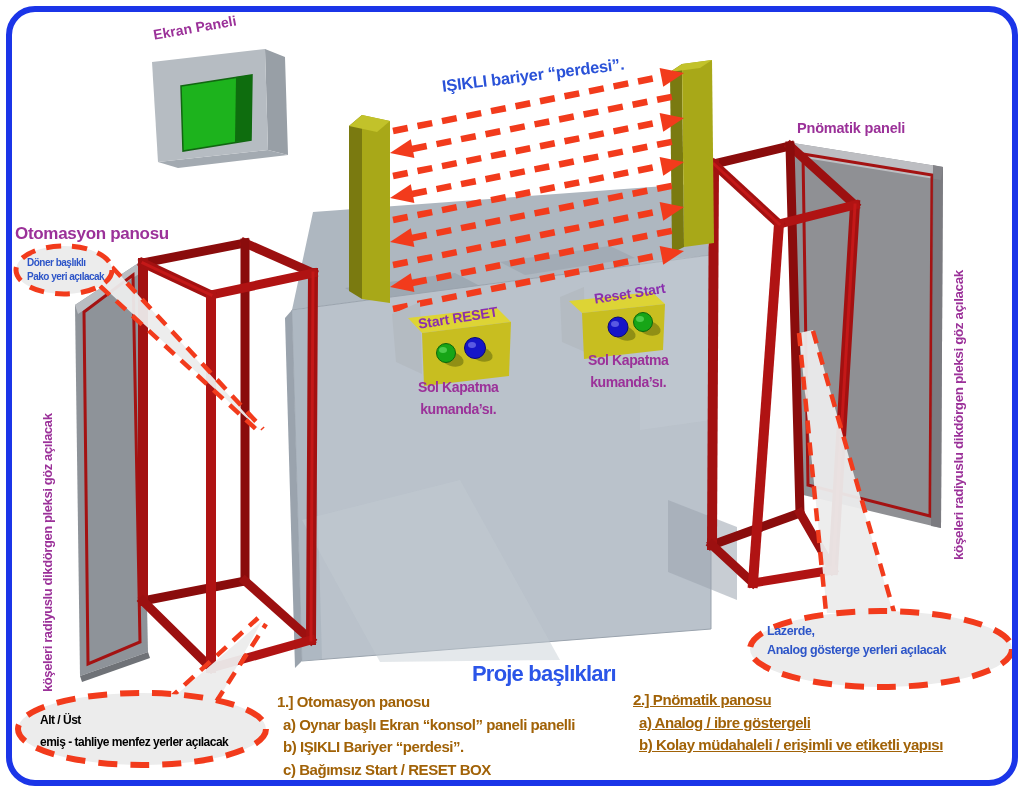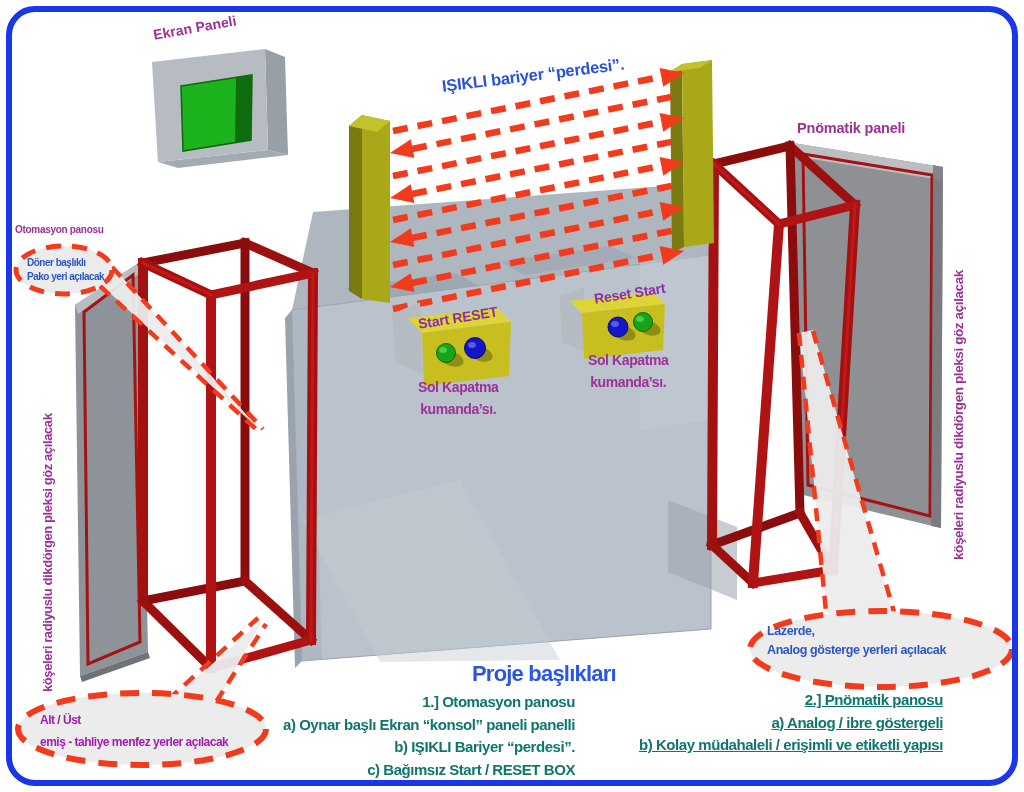--- a/index.html
+++ b/index.html
@@ -9,39 +9,39 @@
   }
   .stage svg{position:absolute;left:0;top:0;}
   .txt{position:absolute;z-index:2;font-weight:bold;white-space:nowrap;}
   .purple{color:#9b3199;}
   .violet{color:#8a2fae;}
   .title-blue{color:#2b55e8;}
 
   .ekran-label{left:152px;top:27px;font-size:14px;transform:rotate(-10deg);transform-origin:0 0;}
   .lightbar-label{left:441px;top:77px;font-size:16.5px;letter-spacing:-0.3px;transform:rotate(-7deg);transform-origin:0 0;color:#2a52d8;}
   .pneu-label{left:797px;top:108px;font-size:14.5px;letter-spacing:-0.2px;margin-top:12px;}
-  .auto-label{left:15px;top:224px;font-size:10px;letter-spacing:-0.3px;}
+  .auto-label{left:15px;top:224px;font-size:17px;letter-spacing:-0.3px;}
 
   .doner-callout{left:27px;top:256px;font-size:10px;letter-spacing:-0.5px;line-height:14px;color:#2d55c8;}
-  .bl-callout{left:40px;top:709px;font-size:12px;letter-spacing:-0.5px;line-height:22px;color:#a21caf;}
+  .bl-callout{left:40px;top:709px;font-size:12px;letter-spacing:-0.5px;line-height:22px;color:#000000;}
   .br-callout{left:767px;top:622px;font-size:12.5px;letter-spacing:-0.4px;line-height:19px;color:#2d55c8;}
 
   .vnote{transform:rotate(-90deg);transform-origin:0 0;font-size:13px;letter-spacing:-0.4px;}
   .vnote-left{left:40px;top:692px;width:352px;}
   .vnote-right{left:951px;top:560px;width:382px;font-size:13.5px;}
 
   .box-label{font-size:14px;letter-spacing:-0.2px;transform:rotate(-9deg);transform-origin:0 0;}
   .box1-label{left:417px;top:316px;}
   .box2-label{left:593px;top:291px;}
   .box-caption{font-size:14px;letter-spacing:-0.4px;line-height:22px;text-align:center;}
   .box1-caption{left:418px;top:376px;}
   .box2-caption{left:588px;top:349px;}
 
   .proj-title{left:472px;top:661px;font-size:22px;letter-spacing:-0.8px;}
-  .proj-list{position:absolute;z-index:2;font-weight:bold;font-size:15px;letter-spacing:-0.45px;line-height:22.6px;color:#0f766e;white-space:nowrap;text-align:right;}
+  .proj-list{position:absolute;z-index:2;font-weight:bold;font-size:15px;letter-spacing:-0.45px;line-height:22.6px;color:#a16207;white-space:nowrap;}
   .list1{left:277px;top:691px;}
   .list2{left:633px;top:689px;text-decoration:underline;}
   .proj-list .item{padding-left:6px;}
 </style>
 </head>
 <body>
 
 <div class="stage">
 
 <svg width="1024" height="792" viewBox="0 0 1024 792">

